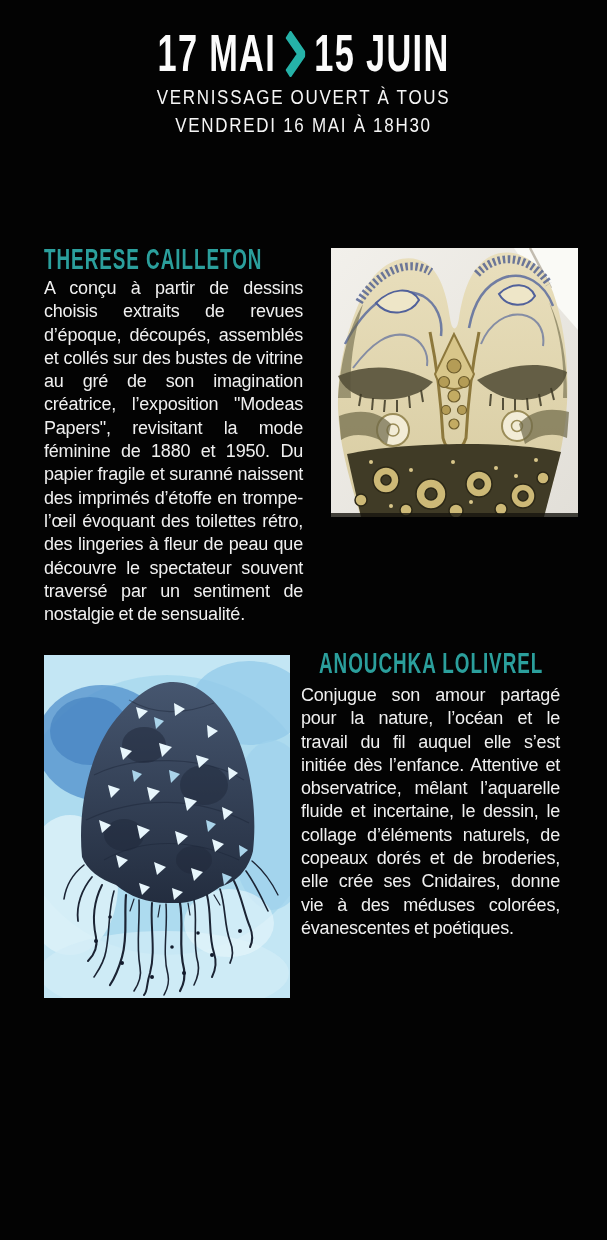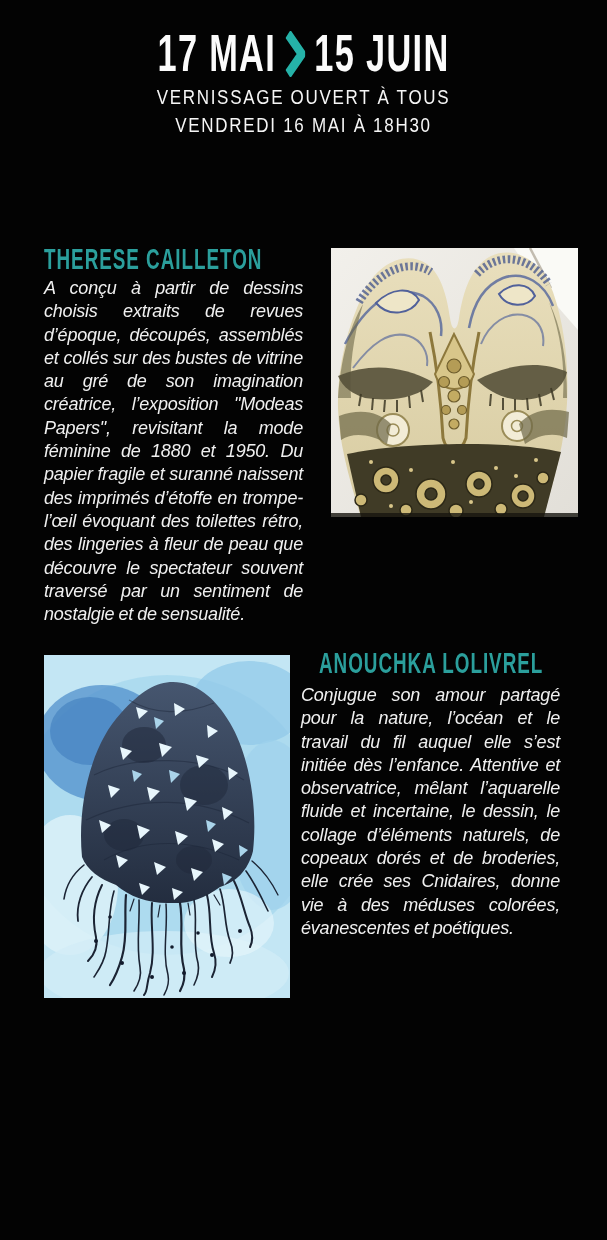--- a/index.html
+++ b/index.html
@@ -27,21 +27,21 @@
   .artist-name{
     position:absolute;margin:0;color:#2b9f9c;
     font-size:29px;font-weight:bold;line-height:29px;letter-spacing:1.5px;
     transform:scaleX(0.65);transform-origin:0 50%;white-space:nowrap;
   }
   #artist1-name{left:44px;top:245px;}
   #artist2-name{left:319px;top:649px;}
   .bio{
     position:absolute;margin:0;width:259px;color:#f0f0f0;
     font-size:18px;line-height:23.3px;text-align:justify;
-    letter-spacing:-0.2px;word-spacing:-0.6px;font-style:italic;
+    letter-spacing:-0.2px;word-spacing:-0.6px;
   }
   #bio1{left:44px;top:277px;}
   #bio2{left:301px;top:684px;}
   figure{position:absolute;margin:0;padding:0;line-height:0;}
   #bust-figure{left:331px;top:248px;width:247px;height:269px;}
   #jelly-figure{left:44px;top:655px;width:246px;height:343px;}
 </style>
 </head>
 <body>
 

